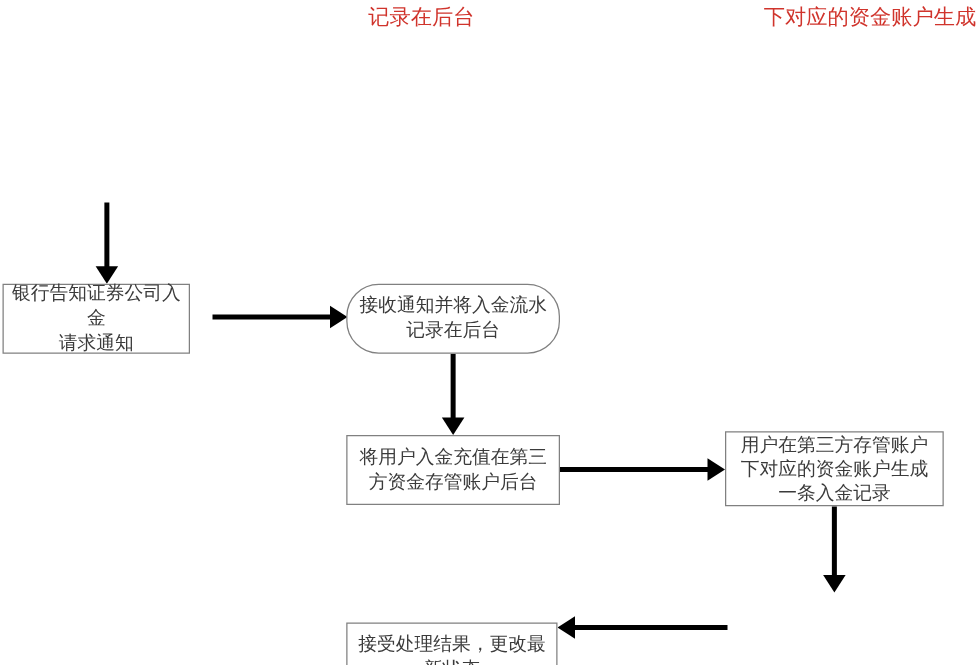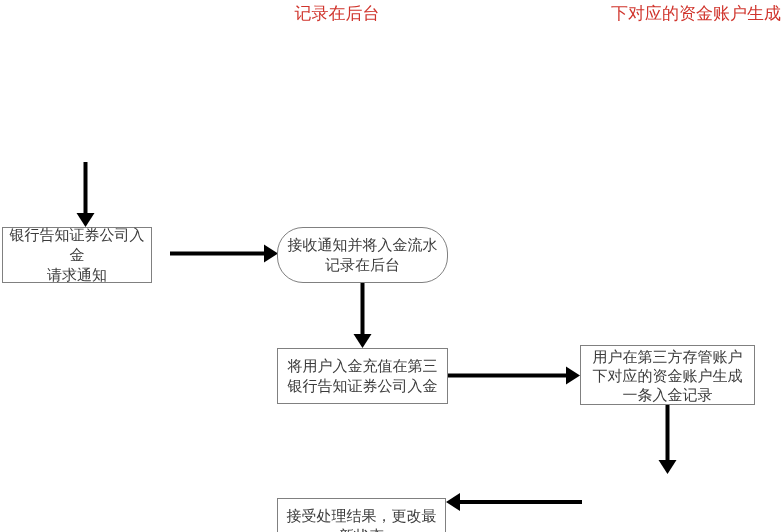--- a/index.html
+++ b/index.html
@@ -98,20 +98,20 @@
       <line x1="582" y1="502" x2="460" y2="502"></line>
       <polygon points="446,502 460,493 460,511"></polygon>
     </g>
   </svg>
 
   <div class="node node-2">银行告知证券公司入金
 请求通知</div>
   <div class="node node-3">接收通知并将入金流水
 记录在后台</div>
   <div class="node node-4">将用户入金充值在第三
-银行告知证券公司入金</div>
+方资金存管账户后台</div>
   <div class="node node-5">用户在第三方存管账户
 下对应的资金账户生成
 一条入金记录</div>
   <div class="node node-7">接受处理结果，更改最
 新状态</div>
 
 </div>
 
 </body></html>

